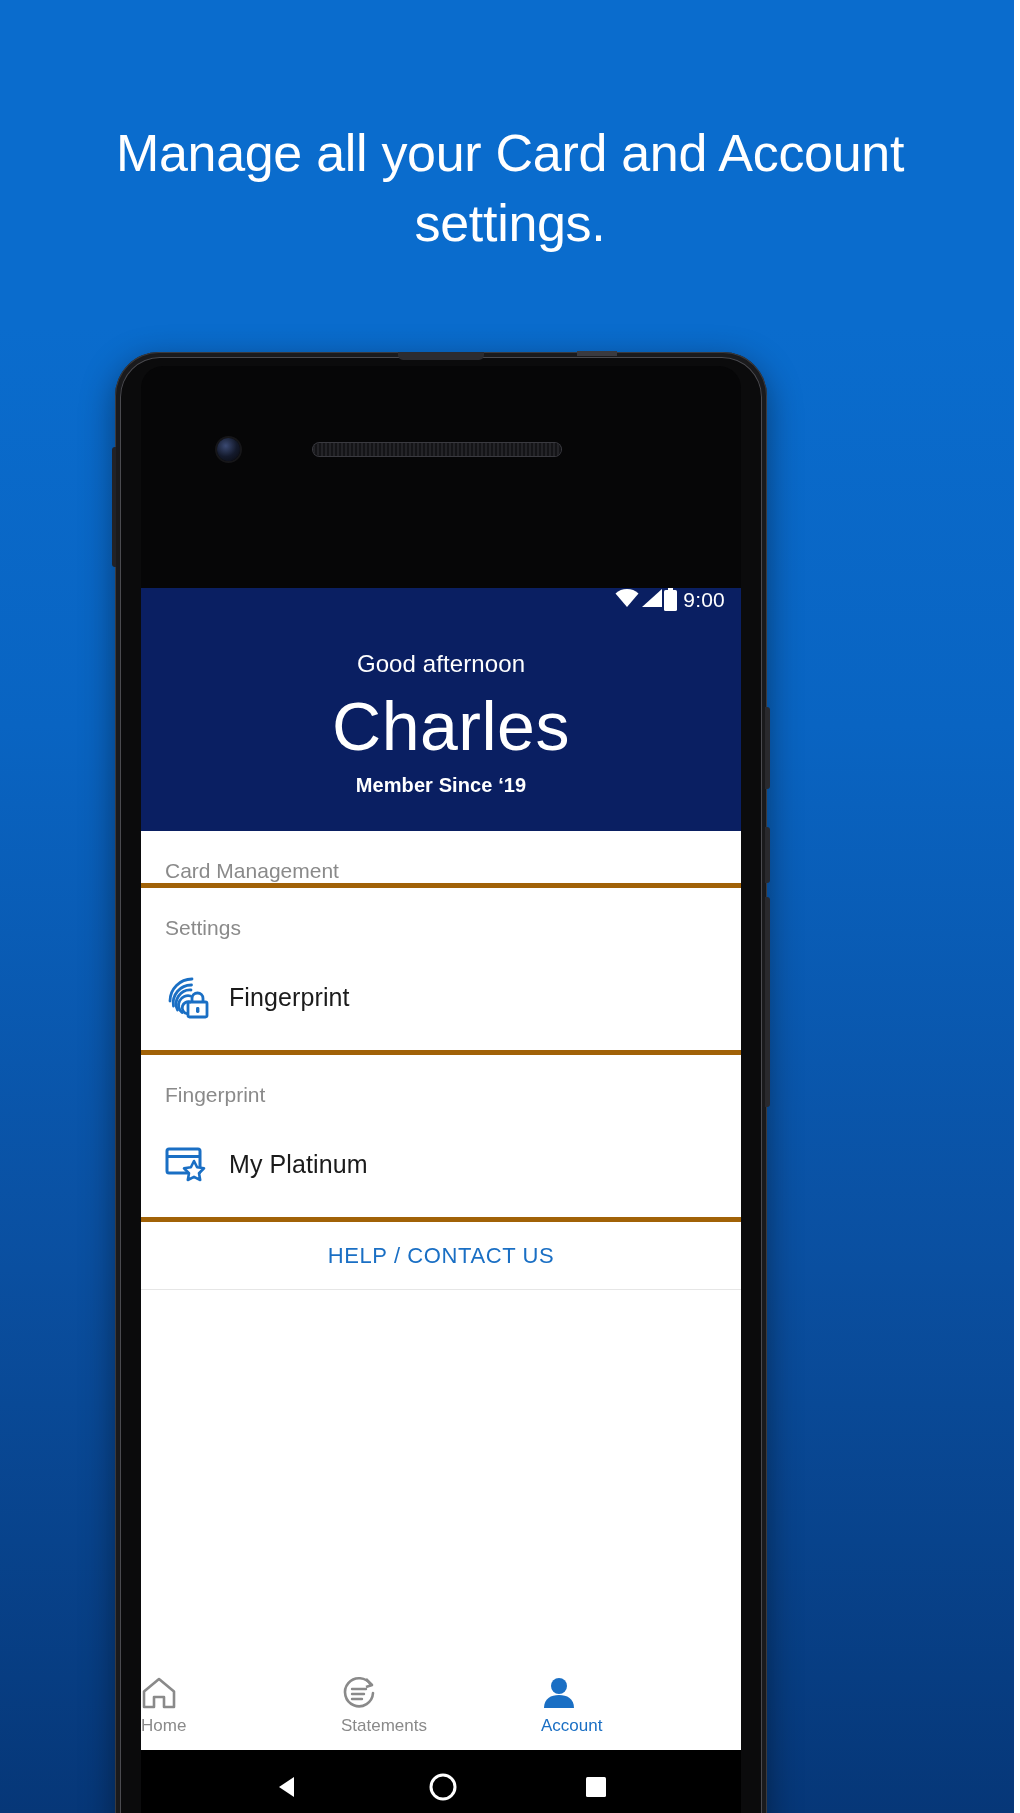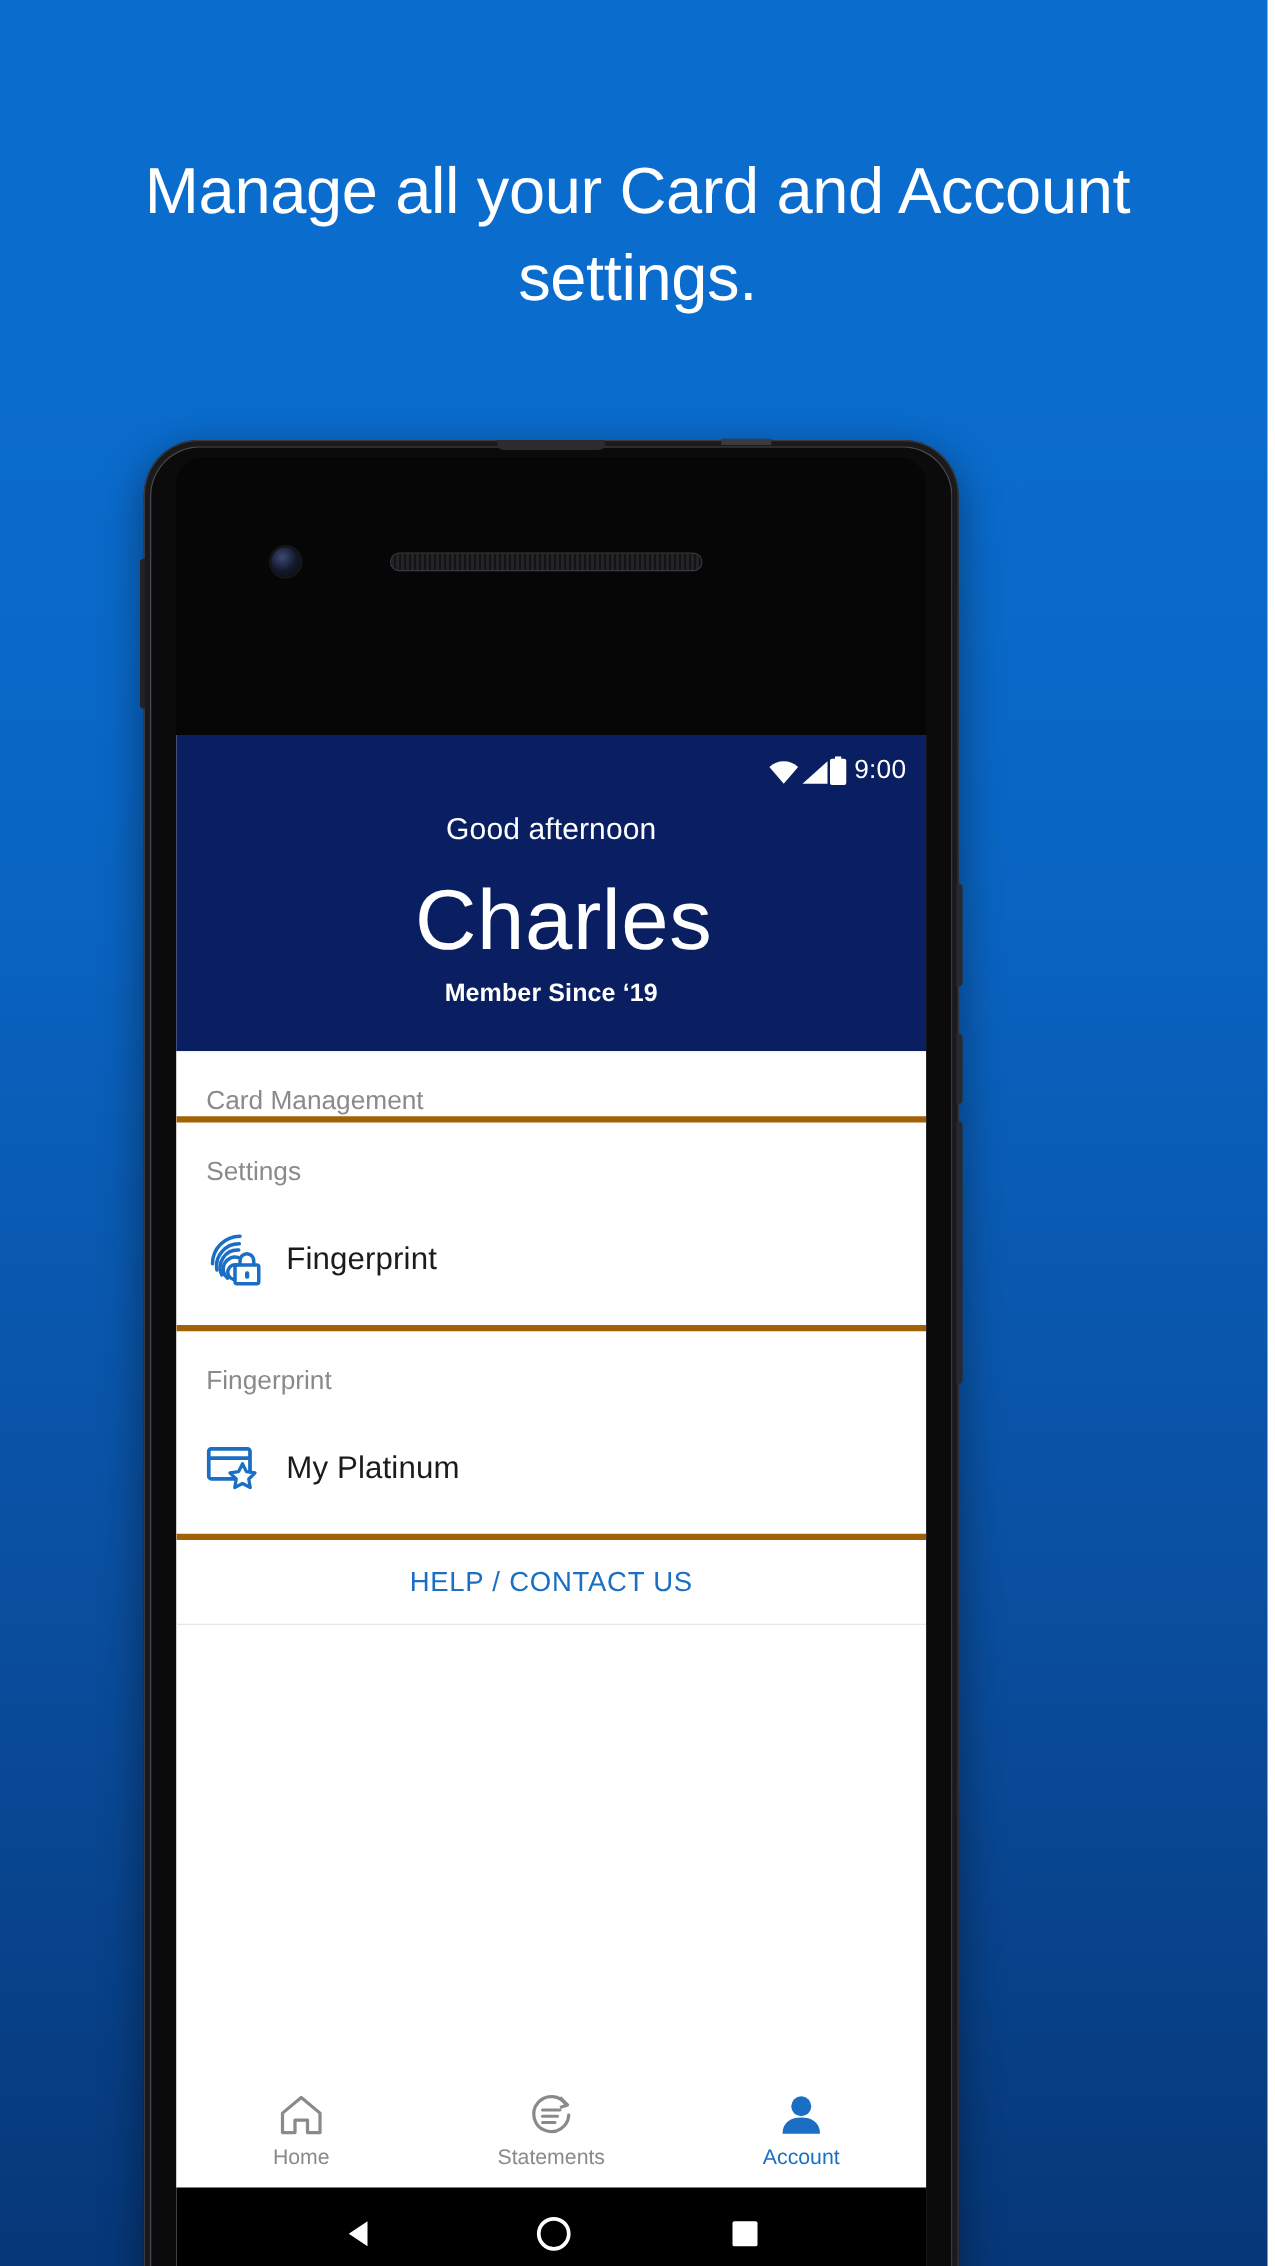--- a/index.html
+++ b/index.html
@@ -139,21 +139,21 @@
   
   .app-header {
     background: #0a1f62;
     padding: 0;
     flex: none;
   }
 
   .statusbar {
     height: 40px;
     display: flex;
-    align-items: flex-end;
+    align-items: flex-start;
     justify-content: flex-end;
     padding: 0 16px 0 0;
     gap: 0;
   }
   .sb-icon { display: flex; align-items: center; }
   .sb-time {
     color: #ffffff;
     font-size: 21px;
     font-weight: 400;
     margin-left: 5px;
@@ -170,21 +170,21 @@
     font-weight: 400;
     letter-spacing: .1px;
     text-align: center;
   }
   .user-name {
     color: #ffffff;
     font-size: 68px;
     font-weight: 200;
     line-height: 84px;
     letter-spacing: .5px;
-    margin-top: 16px;
+    margin-top: 6px;
     padding-left: 20px;
   }
   .member-since {
     color: #ffffff;
     font-size: 20px;
     font-weight: 700;
     margin-top: 6px;
     letter-spacing: .1px;
   }
 
@@ -243,21 +243,21 @@
   .tabbar {
     display: flex;
     background: #ffffff;
     padding: 12px 0 14px;
     flex: none;
   }
   .tab {
     flex: 1 1 0;
     display: flex;
     flex-direction: column;
-    align-items: center;
+    align-items: flex-start;
     gap: 2px;
   }
   .tab-label {
     font-size: 17px;
     color: #8a8a8a;
   }
   .tab.active .tab-label { color: #1a6fc4; }
 
   
   .navbar {

